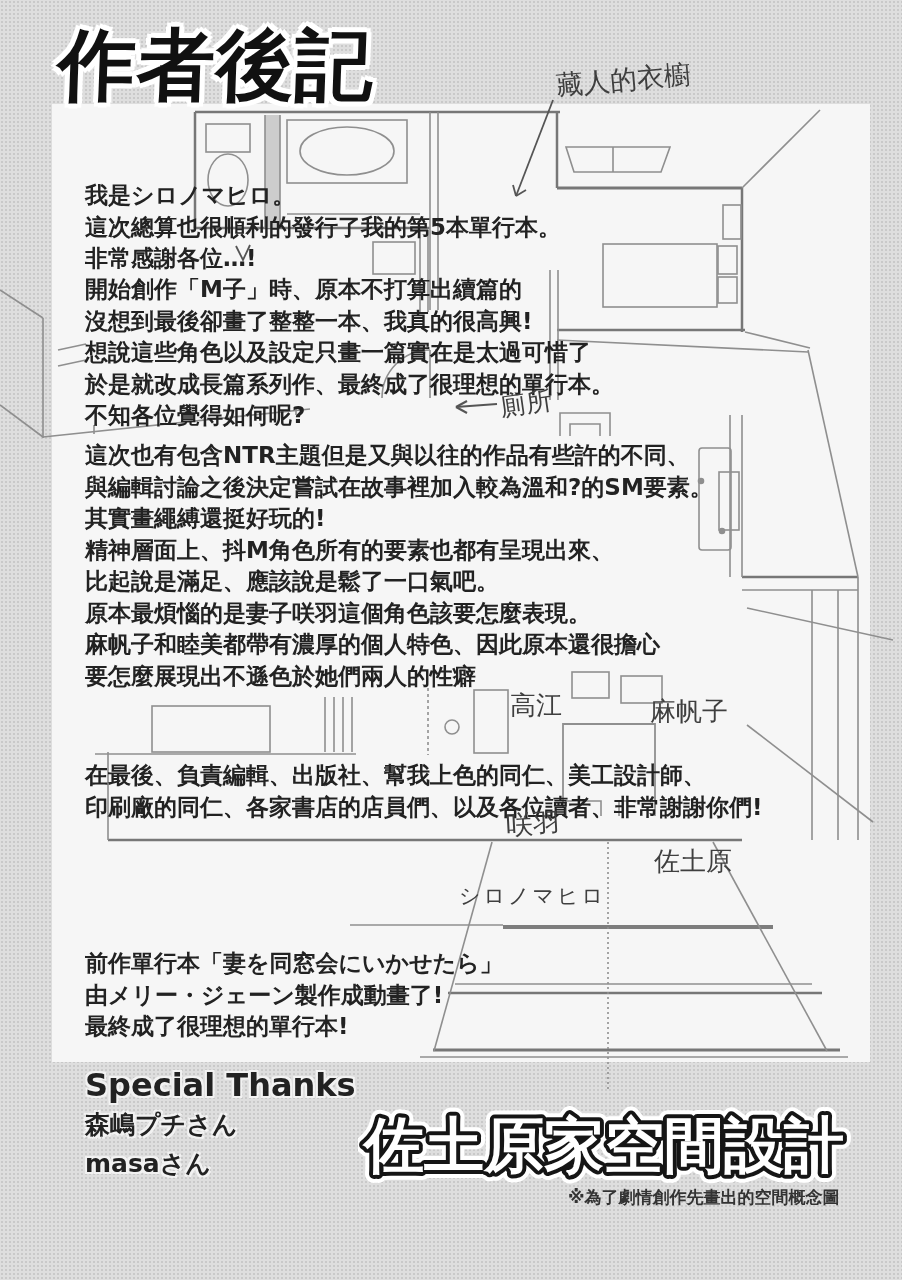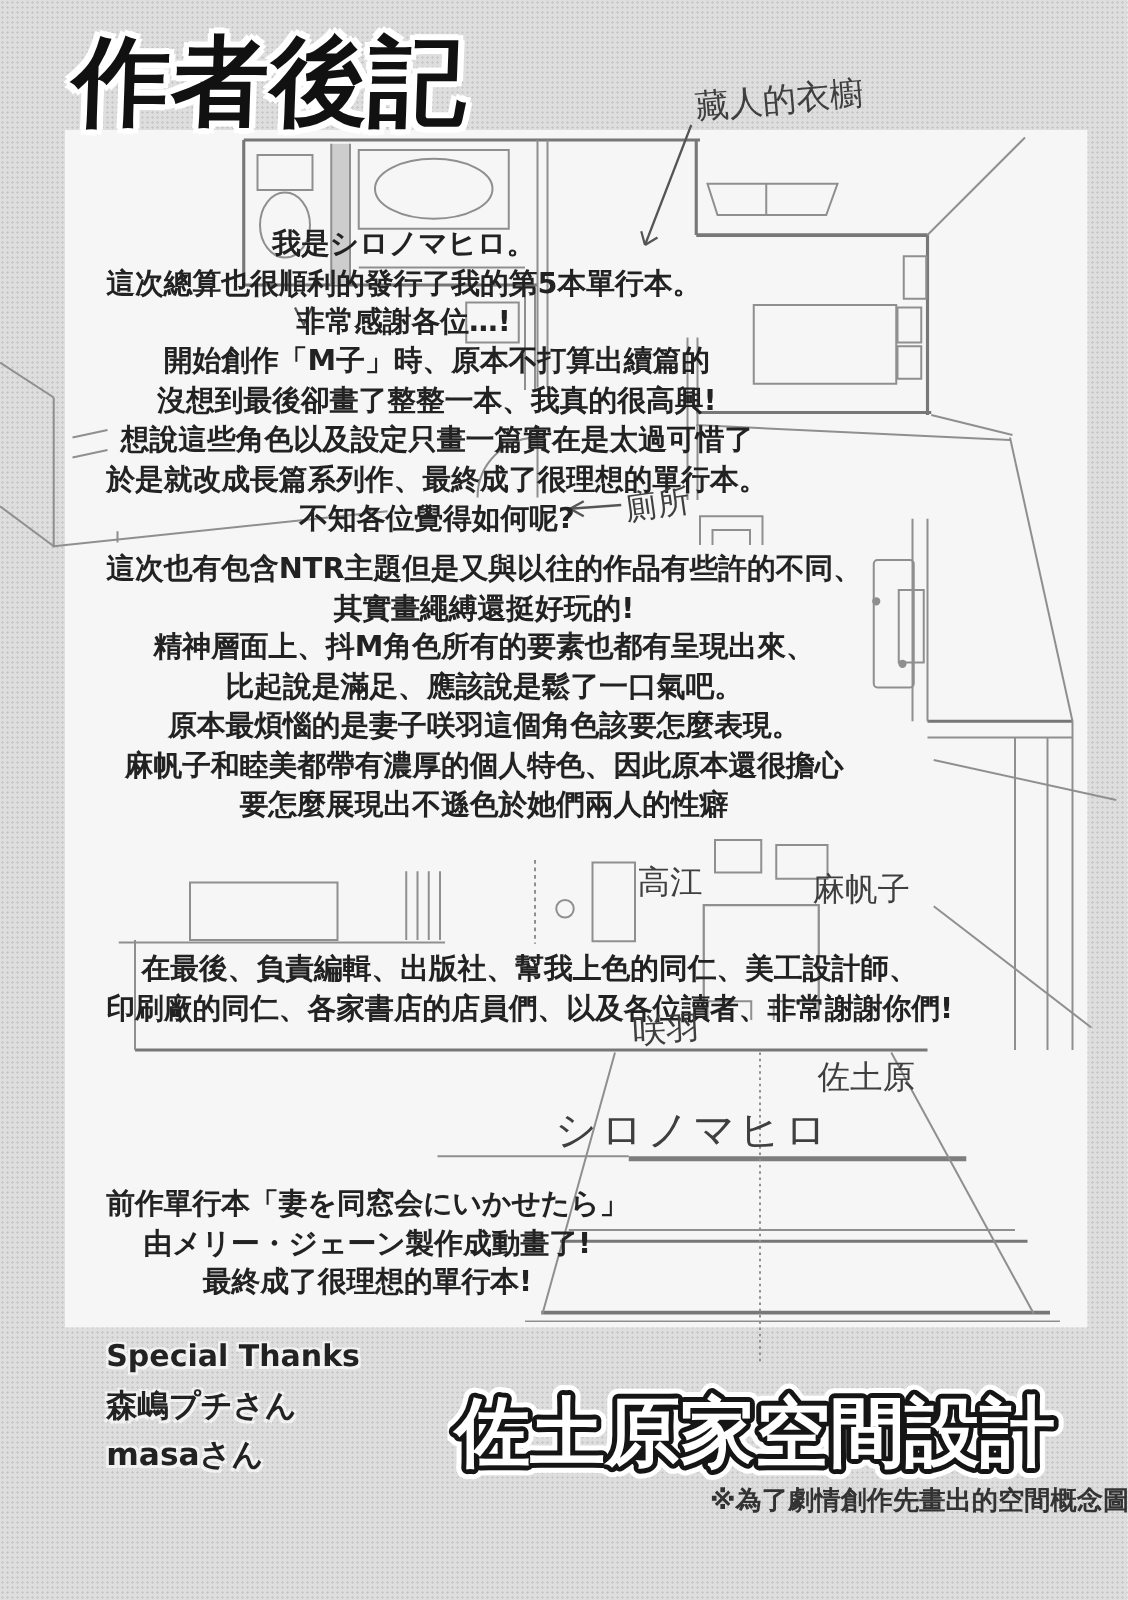--- a/index.html
+++ b/index.html
@@ -13,29 +13,29 @@
   }
   .plan-svg{position:absolute;left:0;top:0;z-index:1;}
   .page-title{
     position:absolute;left:58px;top:14px;z-index:3;
     font-size:78px;font-weight:800;letter-spacing:1px;color:#111;
     transform:skewX(-2deg);
     text-shadow:
       -4px -4px 0 #fff,4px -4px 0 #fff,-4px 4px 0 #fff,4px 4px 0 #fff,
       -5px 0 0 #fff,5px 0 0 #fff,0 -5px 0 #fff,0 5px 0 #fff;
   }
-  .body-text{position:absolute;left:85px;z-index:3;font-size:23px;line-height:31.5px;font-weight:600;color:#222;white-space:nowrap;text-align:center;}
+  .body-text{position:absolute;left:85px;z-index:3;font-size:23px;line-height:31.5px;font-weight:600;color:#222;white-space:nowrap;}
   .hand{position:absolute;z-index:3;font-size:26px;font-weight:400;color:#3f3f3f;white-space:nowrap;}
   .thanks{
     position:absolute;left:85px;top:1066px;z-index:3;
     font-size:25px;line-height:39px;font-weight:700;color:#222;white-space:nowrap;
     text-shadow:-2px -2px 0 #f2f2f2,2px -2px 0 #f2f2f2,-2px 2px 0 #f2f2f2,2px 2px 0 #f2f2f2;
   }
   .plan-title-svg{position:absolute;left:358px;top:1102px;z-index:3;}
-  .plan-note{position:absolute;left:568px;top:1186px;z-index:3;font-size:21px;font-weight:700;color:#333;white-space:nowrap;}
+  .plan-note{position:absolute;left:568px;top:1186px;z-index:3;font-size:17px;font-weight:700;color:#333;white-space:nowrap;}
 </style>
 </head>
 <body>
 
 <div class="page">
 
   <svg class="plan-svg" width="902" height="1280" viewBox="0 0 902 1280">
     <rect x="52" y="104" width="818" height="958" fill="#f6f6f6"></rect>
 
     <g stroke="#777" stroke-width="2.5" fill="none">
@@ -174,48 +174,49 @@
     <div>沒想到最後卻畫了整整一本、我真的很高興!</div>
     <div>想說這些角色以及設定只畫一篇實在是太過可惜了</div>
     <div>於是就改成長篇系列作、最終成了很理想的單行本。</div>
     <div>不知各位覺得如何呢?</div>
   </div>
 
   <div class="hand" style="left:500px;top:386px;transform:rotate(-8deg)">廁所</div>
 
   <div class="body-text" style="top:440px">
     <div>這次也有包含NTR主題但是又與以往的作品有些許的不同、</div>
+    <div>與編輯討論之後決定嘗試在故事裡加入較為溫和?的SM要素。</div>
     <div>其實畫繩縛還挺好玩的!</div>
     <div>精神層面上、抖M角色所有的要素也都有呈現出來、</div>
     <div>比起說是滿足、應該說是鬆了一口氣吧。</div>
     <div>原本最煩惱的是妻子咲羽這個角色該要怎麼表現。</div>
     <div>麻帆子和睦美都帶有濃厚的個人特色、因此原本還很擔心</div>
     <div>要怎麼展現出不遜色於她們兩人的性癖</div>
   </div>
 
   <div class="hand" style="left:510px;top:688px">高江</div>
   <div class="hand" style="left:650px;top:694px">麻帆子</div>
 
   <div class="body-text" style="top:760px">
     <div>在最後、負責編輯、出版社、幫我上色的同仁、美工設計師、</div>
     <div>印刷廠的同仁、各家書店的店員們、以及各位讀者、非常謝謝你們!</div>
   </div>
 
   <div class="hand" style="left:506px;top:806px;transform:rotate(-3deg);font-size:27px">咲羽</div>
   <div class="hand" style="left:654px;top:844px">佐土原</div>
-  <div class="hand" style="left:444px;top:882px;font-size:33px;letter-spacing:3px">シロノマヒロ</div>
+  <div class="hand" style="left:459px;top:882px;font-size:21px;letter-spacing:3px">シロノマヒロ</div>
 
   <div class="body-text" style="top:948px">
     <div>前作單行本「妻を同窓会にいかせたら」</div>
     <div>由メリー・ジェーン製作成動畫了!</div>
     <div>最終成了很理想的單行本!</div>
   </div>
 
   <div class="thanks">
-    <div style="font-size:24px">Special Thanks</div>
+    <div style="font-size:32px">Special Thanks</div>
     <div>森嶋プチさん</div>
     <div>masaさん</div>
   </div>
 
   <svg class="plan-title-svg" width="545" height="92" viewBox="0 0 545 92">
     <text x="6" y="64" font-size="60" font-weight="bold" font-family="DejaVu Sans, Liberation Sans, sans-serif" stroke="#ffffff" stroke-width="16" stroke-linejoin="round" fill="none">佐土原家空間設計</text>
     <text x="6" y="64" font-size="60" font-weight="bold" font-family="DejaVu Sans, Liberation Sans, sans-serif" stroke="#151515" stroke-width="8" stroke-linejoin="round" fill="#ffffff" paint-order="stroke">佐土原家空間設計</text>
   </svg>
 
   <div class="plan-note">※為了劇情創作先畫出的空間概念圖</div>

